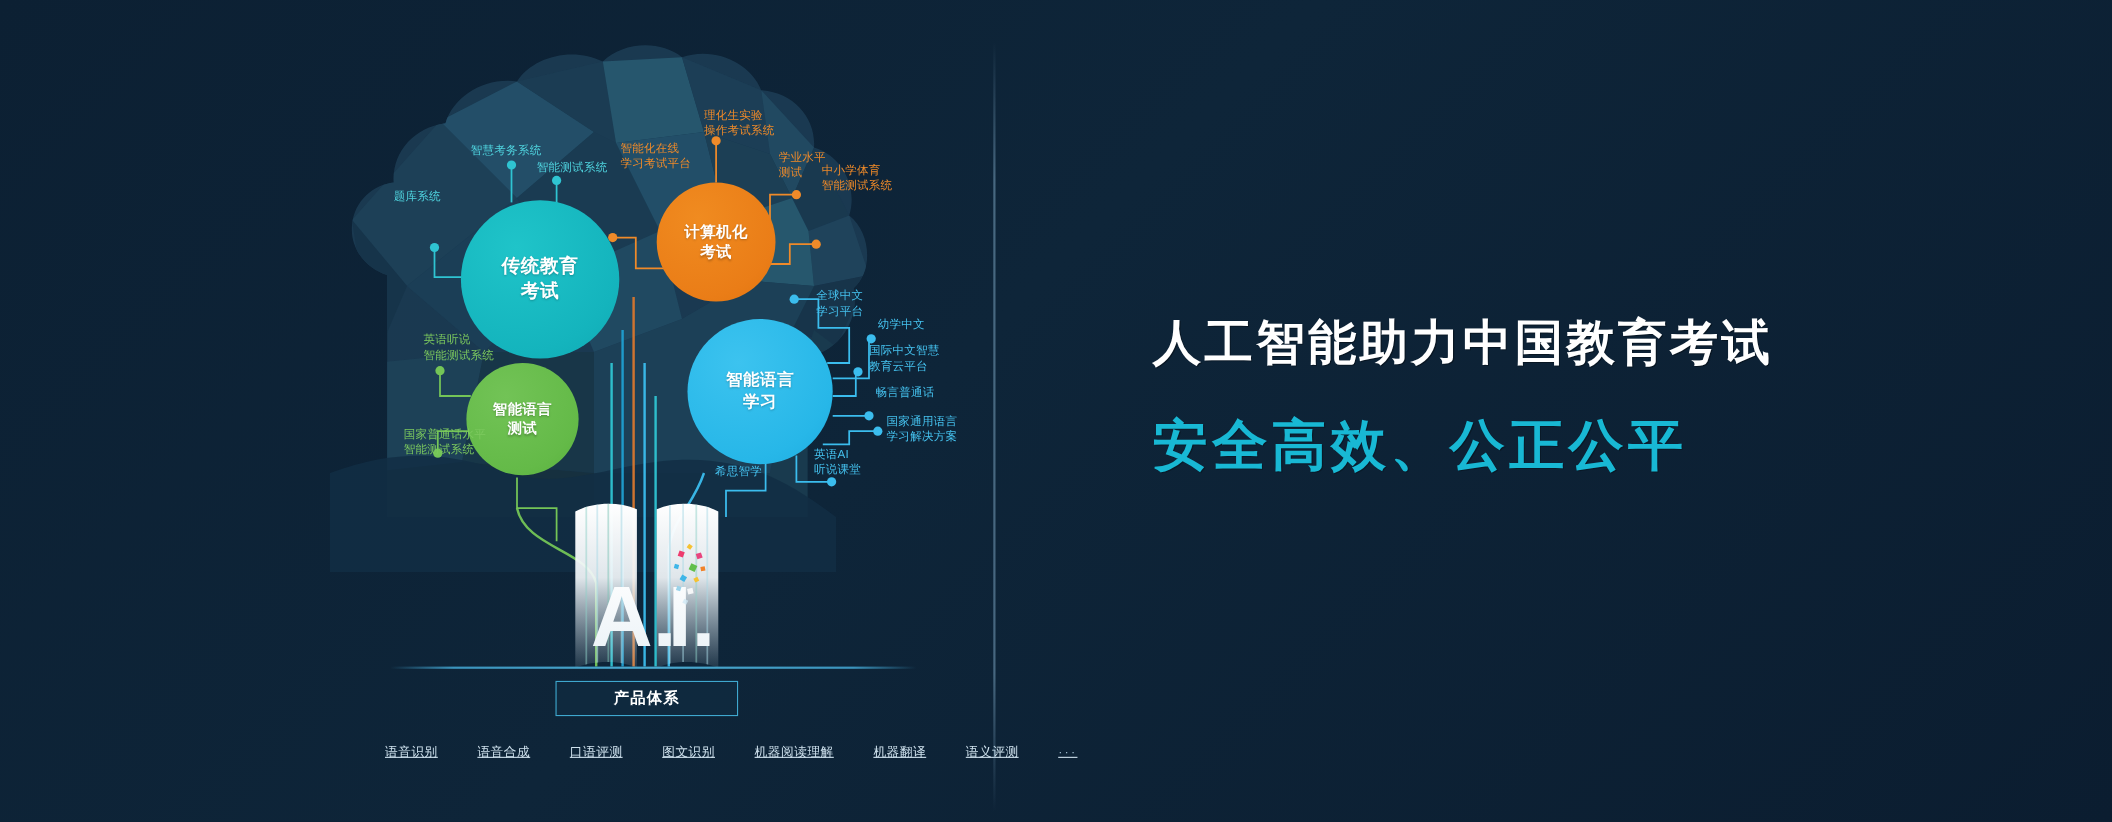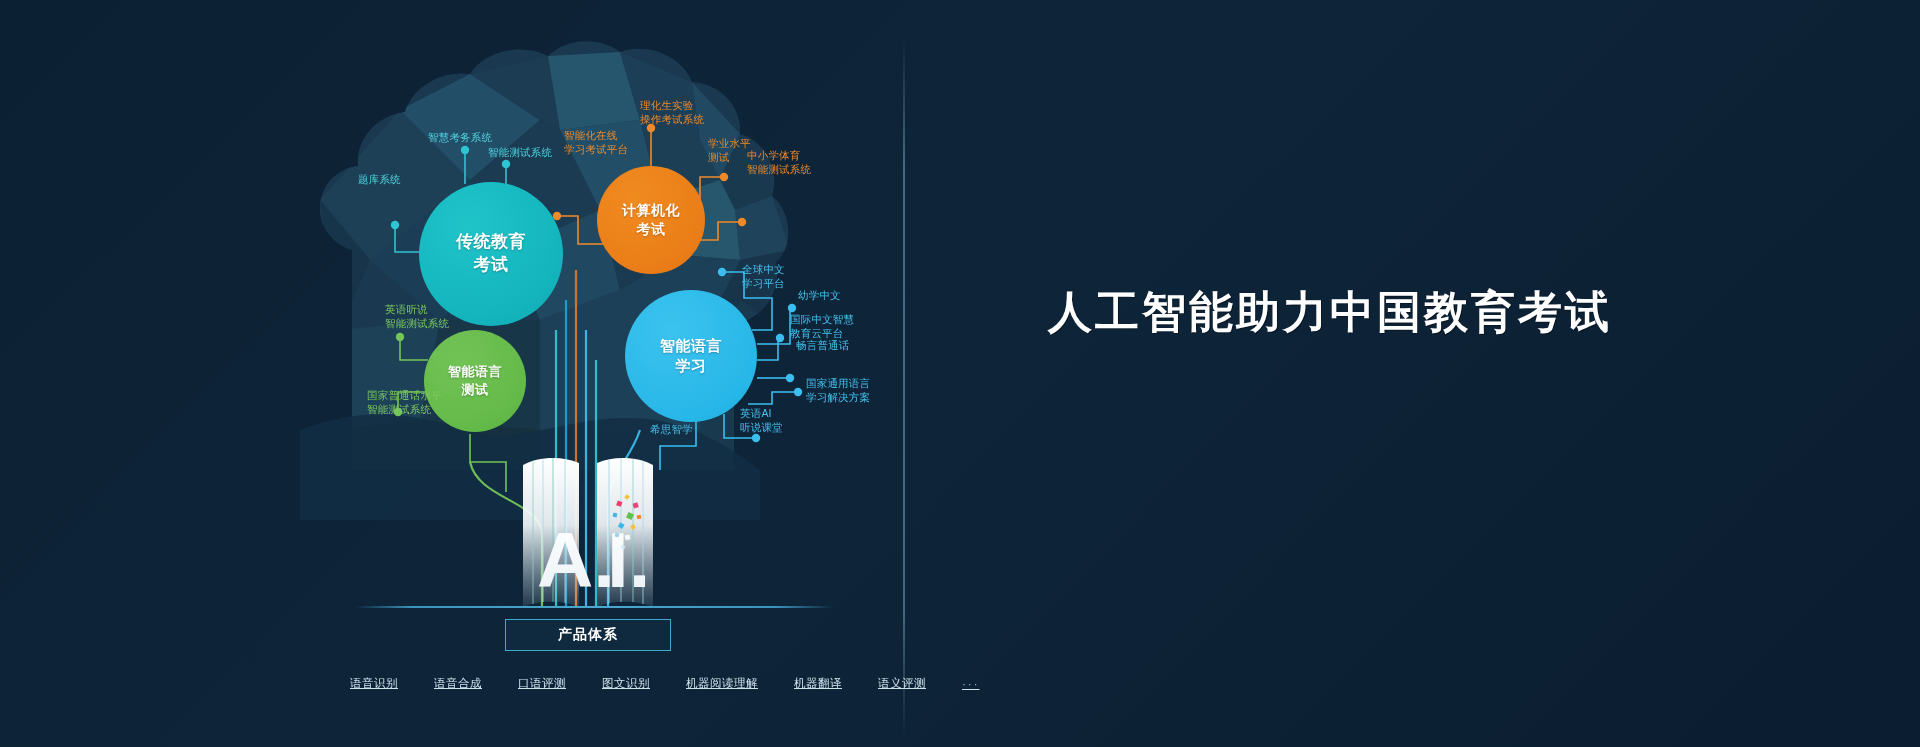--- a/index.html
+++ b/index.html
@@ -290,21 +290,21 @@
     <div class="leaf-label leaf-orange" style="left:708px; top:136px;">学业水平
 测试</div>
     <div class="leaf-label leaf-orange" style="left:722px; top:148px;margin-left:25px;">中小学体育
 智能测试系统</div>
 
     <div class="leaf-label leaf-blue" style="left:742px; top:262px;">全球中文
 学习平台</div>
     <div class="leaf-label leaf-blue" style="left:798px; top:288px;">幼学中文</div>
     <div class="leaf-label leaf-blue" style="left:790px; top:312px;">国际中文智慧
 教育云平台</div>
-    <div class="leaf-label leaf-blue" style="left:796px; top:338px;text-align:center;">畅言普通话</div>
+    <div class="leaf-label leaf-blue" style="left:796px; top:350px;text-align:center;">畅言普通话</div>
     <div class="leaf-label leaf-blue" style="left:806px; top:376px;">国家通用语言
 学习解决方案</div>
     <div class="leaf-label leaf-blue" style="left:740px; top:406px;">英语AI
 听说课堂</div>
     <div class="leaf-label leaf-blue" style="left:650px; top:422px;">希思智学</div>
 
     <div class="leaf-label leaf-green" style="left:352px; top:302px;">英语听说
 智能测试系统</div>
     <div class="leaf-label leaf-green" style="left:334px; top:388px;">国家普通话水平
 智能测试系统</div>
@@ -375,15 +375,16 @@
       <span class="tag">机器翻译</span>
       <span class="tag">语义评测</span>
       <span class="tag tag-more">···</span>
     </div>
   </div>
 
   <div id="illus-divider"></div>
 
   <div id="right-text">
     <div id="headline">人工智能助力中国教育考试</div>
+    <div id="subhead">安全高效、公正公平</div>
   </div>
 
 </div>
 
 </body></html>

